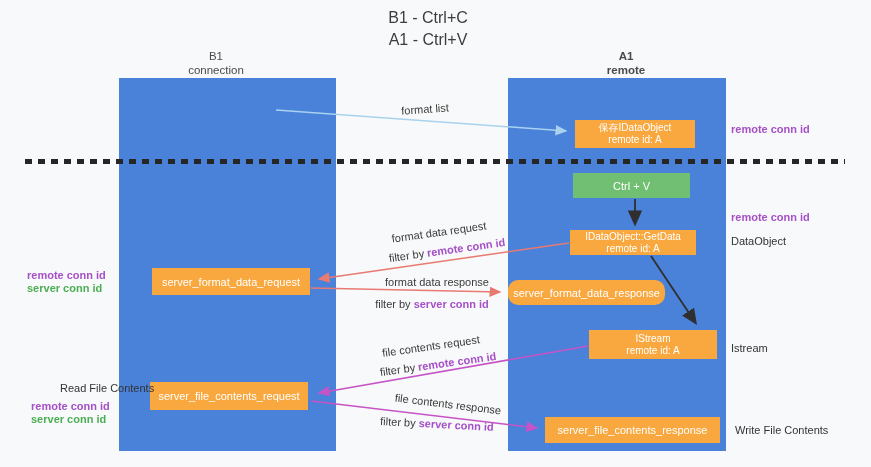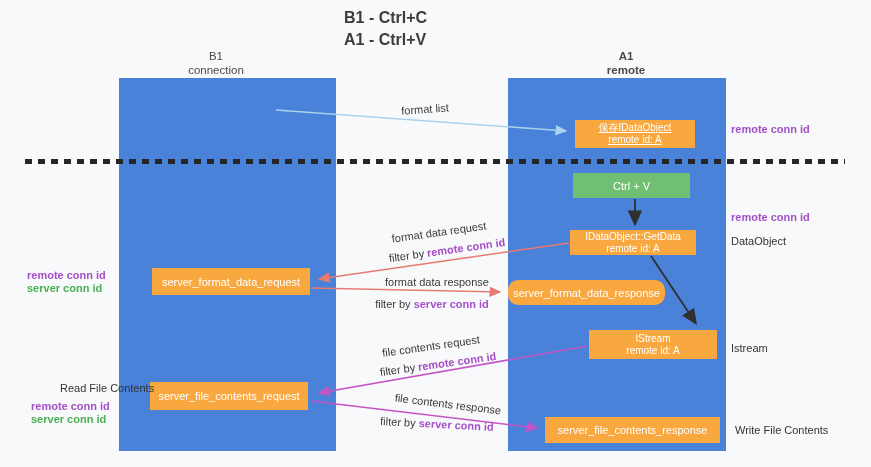--- a/index.html
+++ b/index.html
@@ -5,37 +5,37 @@
   html,body{margin:0;padding:0;}
   body{background:#fafafa;font-family:"Liberation Sans",sans-serif;}
   .canvas{position:relative;width:871px;height:467px;background:#f8f9fa;overflow:hidden;}
 
   
   .lane{position:absolute;background:#4a81d9;top:78px;height:373px;}
   .lane-left{left:119px;width:217px;}
   .lane-right{left:508px;width:218px;}
 
   
-  .title{position:absolute;left:344px;top:7px;width:200px;text-align:left;
-         font-size:16px;line-height:22px;color:#3d3d3d;font-weight:bold;}
+  .title{position:absolute;left:328px;top:7px;width:200px;text-align:center;
+         font-size:16px;line-height:22px;color:#3d3d3d;}
   .col-header{position:absolute;top:49px;width:120px;text-align:center;
               font-size:11.5px;line-height:14px;color:#4a4a4a;}
   .hdr-left{left:156px;} .hdr-right{left:566px;font-weight:bold;}
 
   
   .dashed-line{position:absolute;left:25px;top:159px;width:820px;height:5px;
     background:repeating-linear-gradient(90deg,#262626 0 7px,transparent 7px 13px);}
 
   
   .node{position:absolute;display:flex;align-items:center;justify-content:center;
         color:#fff;font-size:11px;text-align:center;}
   .orange{background:#f9a83f;} .green{background:#71bf72;}
   .two-line{flex-direction:column;font-size:10px;line-height:12px;}
   .box-ctrl-c{left:158px;top:95px;width:116px;height:27px;}
-  .box-save{left:575px;top:120px;width:120px;height:28px;text-decoration:underline;}
+  .box-save{left:575px;top:120px;width:120px;height:28px;}
   .box-ctrl-v{left:573px;top:173px;width:117px;height:25px;}
   .box-getdata{left:570px;top:230px;width:126px;height:25px;}
   .box-fmt-req{left:152px;top:268px;width:158px;height:27px;}
   .box-fmt-resp{left:508px;top:280px;width:157px;height:25px;border-radius:10px;}
   .box-istream{left:589px;top:330px;width:128px;height:29px;}
   .box-file-req{left:150px;top:382px;width:158px;height:28px;}
   .box-file-resp{left:545px;top:417px;width:175px;height:26px;}
 
   
   .side{position:absolute;font-size:11px;color:#333;white-space:nowrap;}

